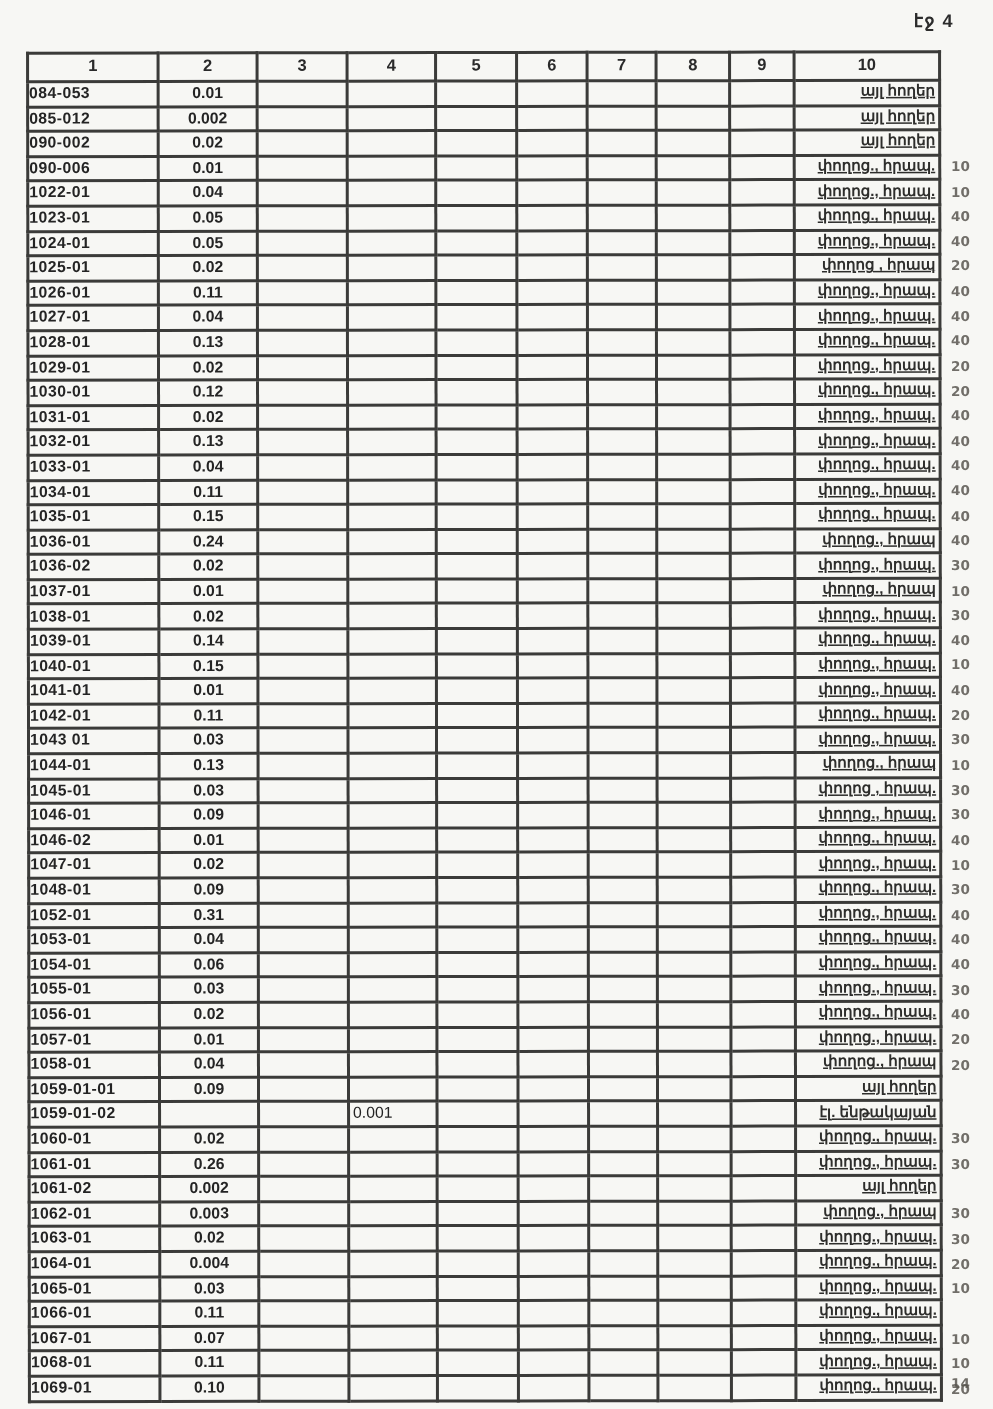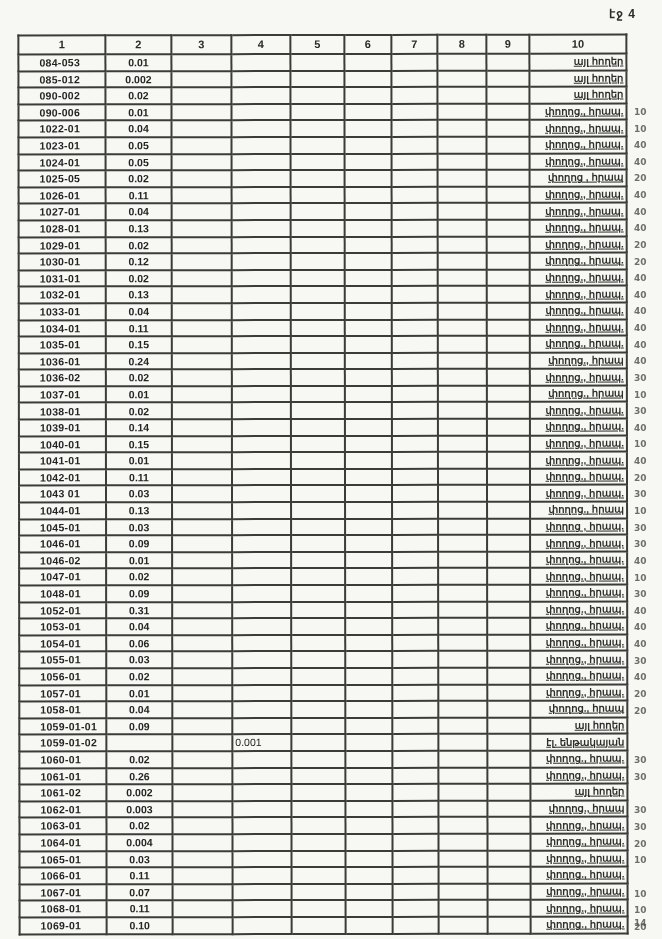--- a/index.html
+++ b/index.html
@@ -36,21 +36,21 @@
     line-height: 1;
     color: #242424;
   }
   th {
     font-weight: bold;
     font-size: 11px;
     height: 17px;
     text-align: center;
     color: #2a2a2a;
   }
-  td.c1 { text-align: left; padding-left: 20px; font-weight: bold; letter-spacing: 0.3px; }
+  td.c1 { text-align: left; padding-left: 0; font-weight: bold; letter-spacing: 0.3px; }
   td.c2 { text-align: center; font-weight: bold; margin-top: 19px; }
   td.c4 { text-align: left; font-weight: normal; }
   td.c10 {
     text-align: right;
     padding-left: 3px;
     font-weight: bold;
     font-size: 10px;
     text-decoration: underline;
     color: #2e2e2c;
   }
@@ -180,21 +180,21 @@
         <td class="c3"></td>
         <td class="c4"></td>
         <td class="c5"></td>
         <td class="c6"></td>
         <td class="c7"></td>
         <td class="c8"></td>
         <td class="c9"></td>
         <td class="c10">փողոց., հրապ.</td>
       </tr>
       <tr>
-        <td class="c1">1025-05</td>
+        <td class="c1">1025-01</td>
         <td class="c2">0.02</td>
         <td class="c3"></td>
         <td class="c4"></td>
         <td class="c5"></td>
         <td class="c6"></td>
         <td class="c7"></td>
         <td class="c8"></td>
         <td class="c9"></td>
         <td class="c10">փողոց , հրապ</td>
       </tr>

